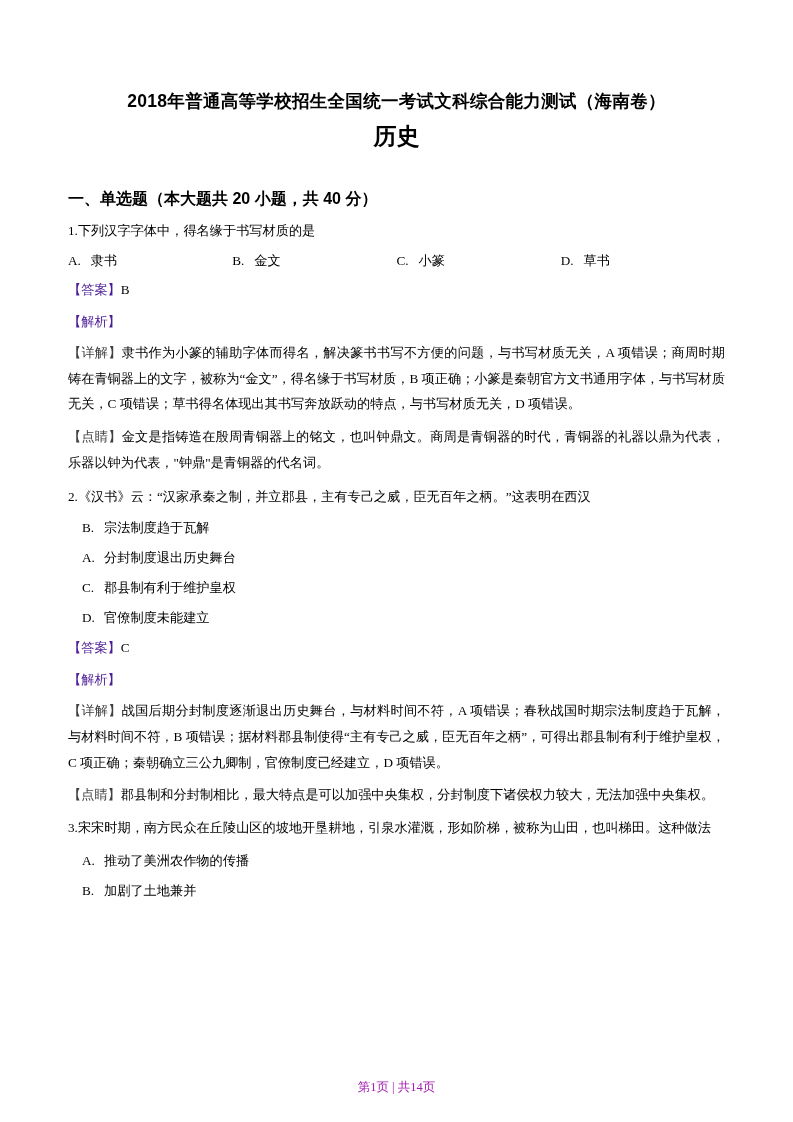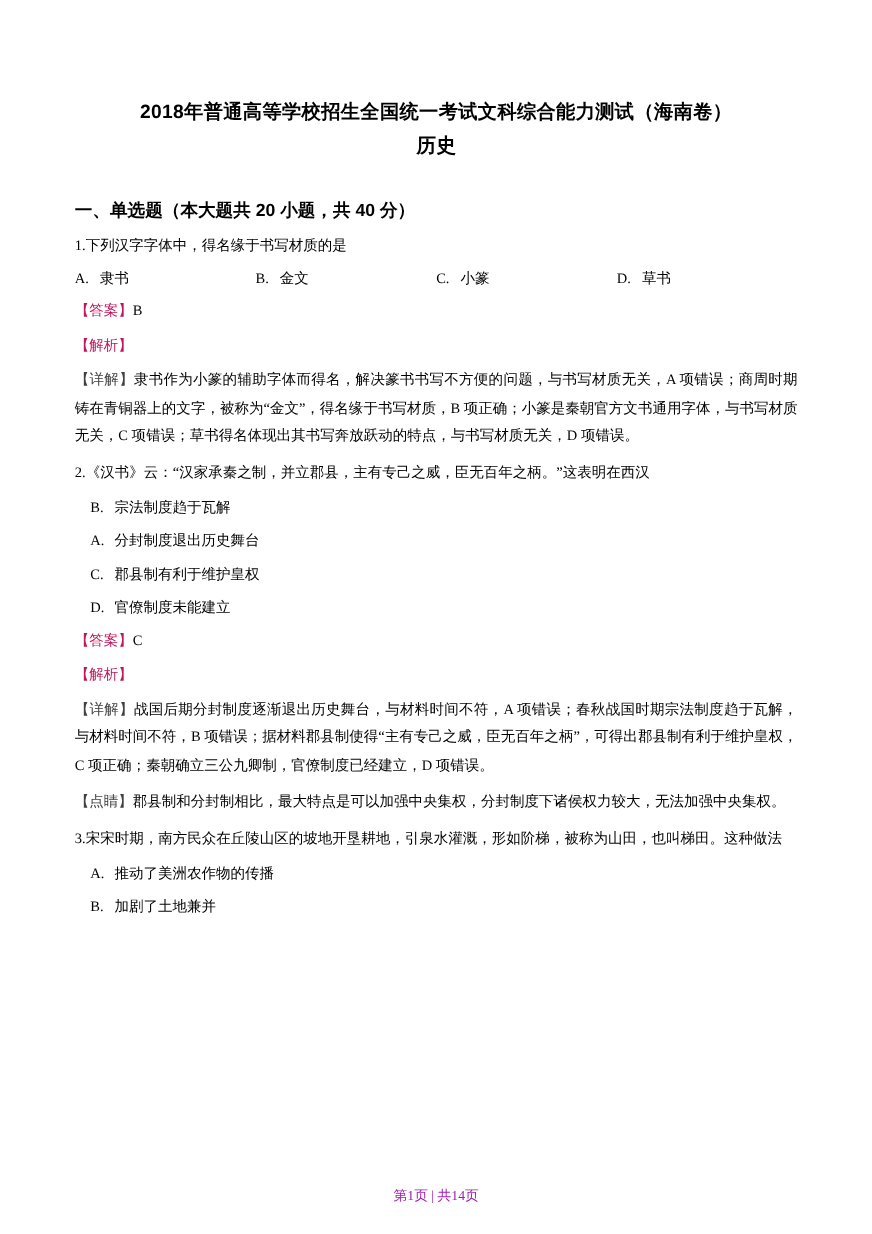--- a/index.html
+++ b/index.html
@@ -26,21 +26,21 @@
     font-weight: bold;
     font-size: 17.5px;
     line-height: 1.5;
     letter-spacing: 0.3px;
     margin: 0;
   }
   .doc-subtitle {
     text-align: center;
     font-family: "Liberation Sans", sans-serif;
     font-weight: bold;
-    font-size: 18px;
+    font-size: 23px;
     line-height: 1.6;
     margin: 4px 0 0 0;
   }
   .section-heading {
     font-family: "Liberation Sans", sans-serif;
     font-weight: bold;
     font-size: 16px;
     margin: 34px 0 0 0;
   }
   .q-stem {
@@ -69,21 +69,21 @@
   .choice-block .lbl {
     display: inline-block;
     width: 22px;
   }
   .ans-line {
     font-size: 13.2px;
     line-height: 1.7;
     margin: 9px 0 0 0;
   }
   .tag {
-    color: #be185d;
+    color: #4c1d95;
   }
   .para {
     font-size: 13.2px;
     line-height: 1.95;
     margin: 7px 0 0 0;
     text-align: justify;
   }
   .para .tag {
     color: #404040;
   }
@@ -130,20 +130,23 @@
   </div>
 
   <div class="ans-line">
     <span class="tag">【解析】</span>
   </div>
 
   <div class="para">
     <span class="tag">【详解】</span><span>隶书作为小篆的辅助字体而得名，解决篆书书写不方便的问题，与书写材质无关，A 项错误；商周时期铸在青铜器上的文字，被称为“金文”，得名缘于书写材质，B 项正确；小篆是秦朝官方文书通用字体，与书写材质无关，C 项错误；草书得名体现出其书写奔放跃动的特点，与书写材质无关，D 项错误。</span>
   </div>
 
+  <div class="para">
+    <span class="tag">【点睛】</span><span>金文是指铸造在殷周青铜器上的铭文，也叫钟鼎文。商周是青铜器的时代，青铜器的礼器以鼎为代表，乐器以钟为代表，"钟鼎"是青铜器的代名词。</span>
+  </div>
 
   <div class="q-stem">2.《汉书》云：“汉家承秦之制，并立郡县，主有专己之威，臣无百年之柄。”这表明在西汉</div>
 
   <div class="choice-block">
     <span class="lbl">B.</span><span>宗法制度趋于瓦解</span>
   </div>
   <div class="choice-block">
     <span class="lbl">A.</span><span>分封制度退出历史舞台</span>
   </div>
   <div class="choice-block">

